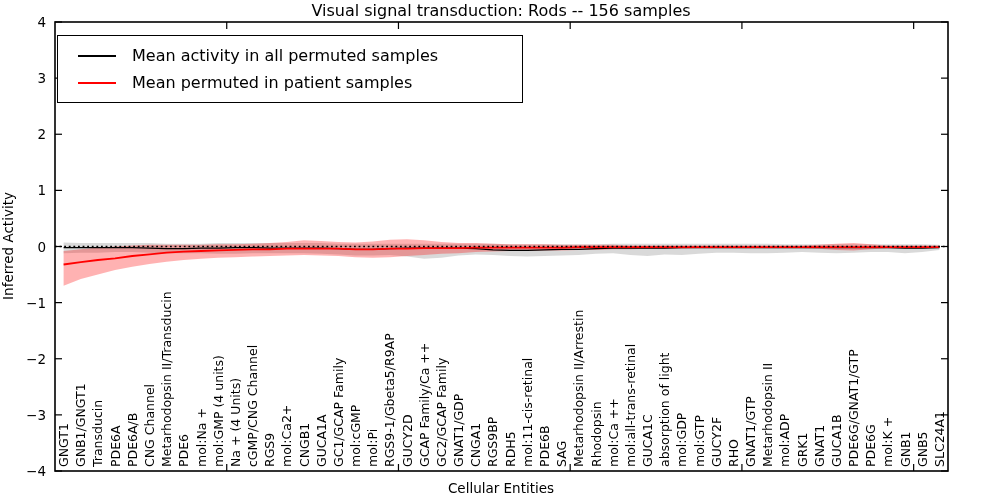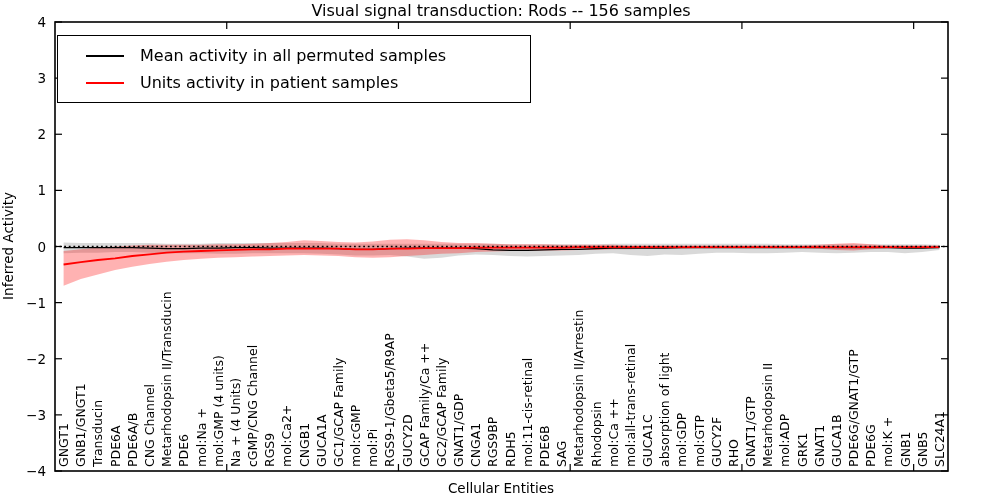--- a/index.html
+++ b/index.html
@@ -6,21 +6,21 @@
   .figure{position:relative;width:1000px;height:500px;background:#ffffff;
           font-family:"DejaVu Sans",sans-serif;overflow:hidden;}
   svg{position:absolute;left:0;top:0;}
   svg text{font-family:"DejaVu Sans",sans-serif;fill:#000000;}
   .title-text{font-size:16px;}
   .axis-label{font-size:13.5px;}
   .ytick-label{font-size:13.5px;}
   .cat-label{font-size:12.5px;}
   .legend{position:absolute;left:57px;top:35px;width:436px;
           border:1.6px solid #000000;background:#ffffff;
-          padding:6px 8px 6px 28px;box-sizing:content-box;z-index:5;}
+          padding:6px 8px 6px 20px;box-sizing:content-box;z-index:5;}
   .legend-row{display:flex;align-items:center;height:27px;}
   .legend-swatch{display:inline-block;width:38px;height:0;border-top-style:solid;
                  border-top-width:2px;margin-right:16px;flex:0 0 38px;}
   .legend-label{font-size:16px;color:#000000;white-space:nowrap;}
 </style>
 </head>
 <body>
 
 <div class="figure">
   <svg width="1000" height="500" viewBox="0 0 1000 500">
@@ -126,16 +126,16 @@
     <text class="axis-label" transform="translate(13,246) rotate(-90)" text-anchor="middle">Inferred Activity</text>
   </svg>
 
   <div class="legend">
     <div class="legend-row">
       <span class="legend-swatch" style="border-top-color: rgb(0, 0, 0);"></span>
       <span class="legend-label">Mean activity in all permuted samples</span>
     </div>
     <div class="legend-row">
       <span class="legend-swatch" style="border-top-color: rgb(255, 0, 0);"></span>
-      <span class="legend-label">Units activity in patient samples</span>
+      <span class="legend-label">Mean permuted in patient samples</span>
     </div>
   </div>
 </div>
 
 </body></html>

